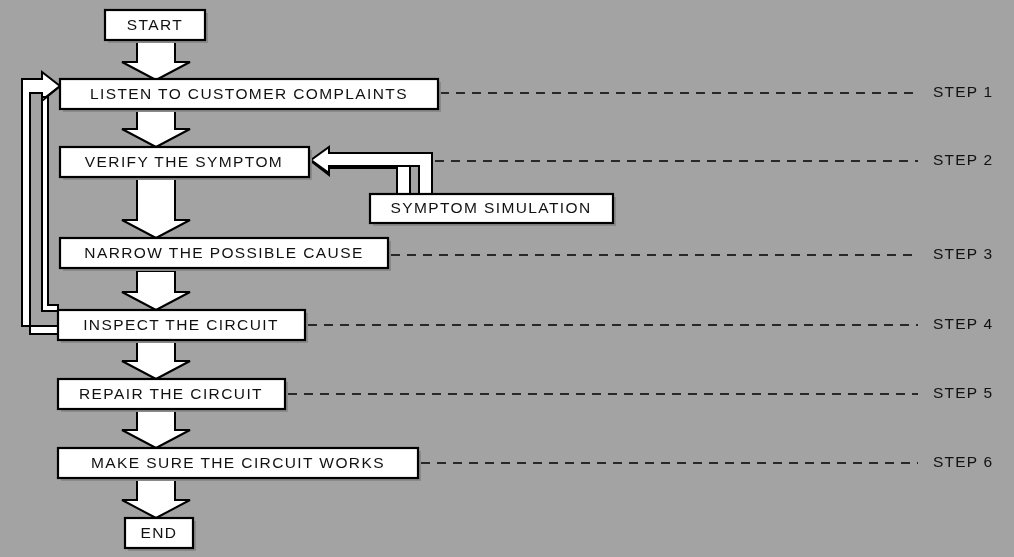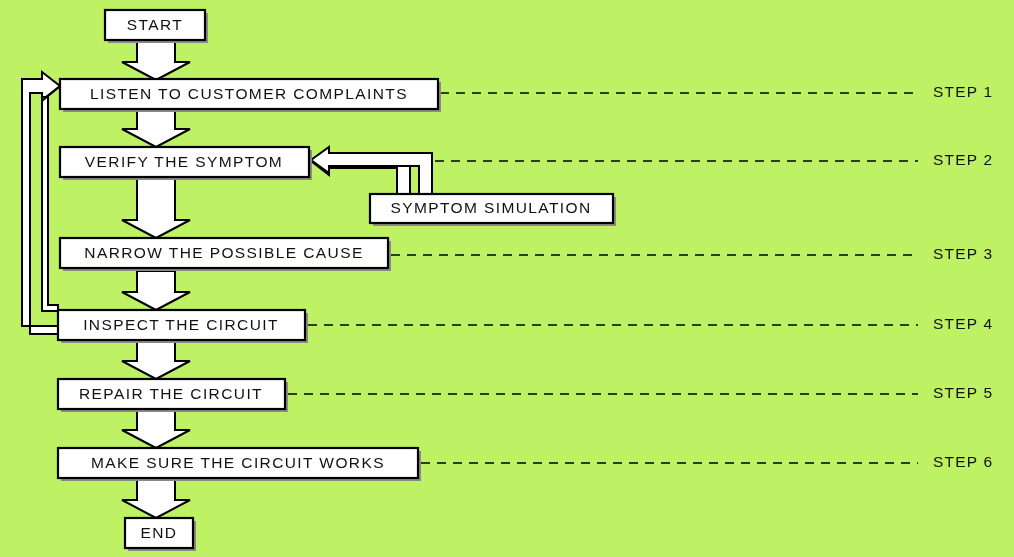--- a/index.html
+++ b/index.html
@@ -1,21 +1,21 @@
 <!DOCTYPE html>
 <html><head>
 <meta charset="utf-8">
 <style>
   html,body{margin:0;padding:0;background:#ffffff;}
   body{
     width:1014px;height:557px;
     font-family:"Liberation Sans","DejaVu Sans",sans-serif;
     overflow:hidden;
   }
-  #stage{position:relative;width:1014px;height:557px;background:#bef264;}
+  #stage{position:relative;width:1014px;height:557px;background:#a3a3a3;}
   svg#chart{position:absolute;left:0;top:0;width:1014px;height:557px;}
   .boxrect{fill:#ffffff;stroke:#000000;stroke-width:2.2;}
   .boxshadow{fill:#8a8a8a;stroke:none;}
   .boxlabel{
     font-family:"Liberation Sans","DejaVu Sans",sans-serif;
     font-size:15.5px;
     letter-spacing:1.4px;
     fill:#111111;
     text-anchor:middle;
     dominant-baseline:middle;

